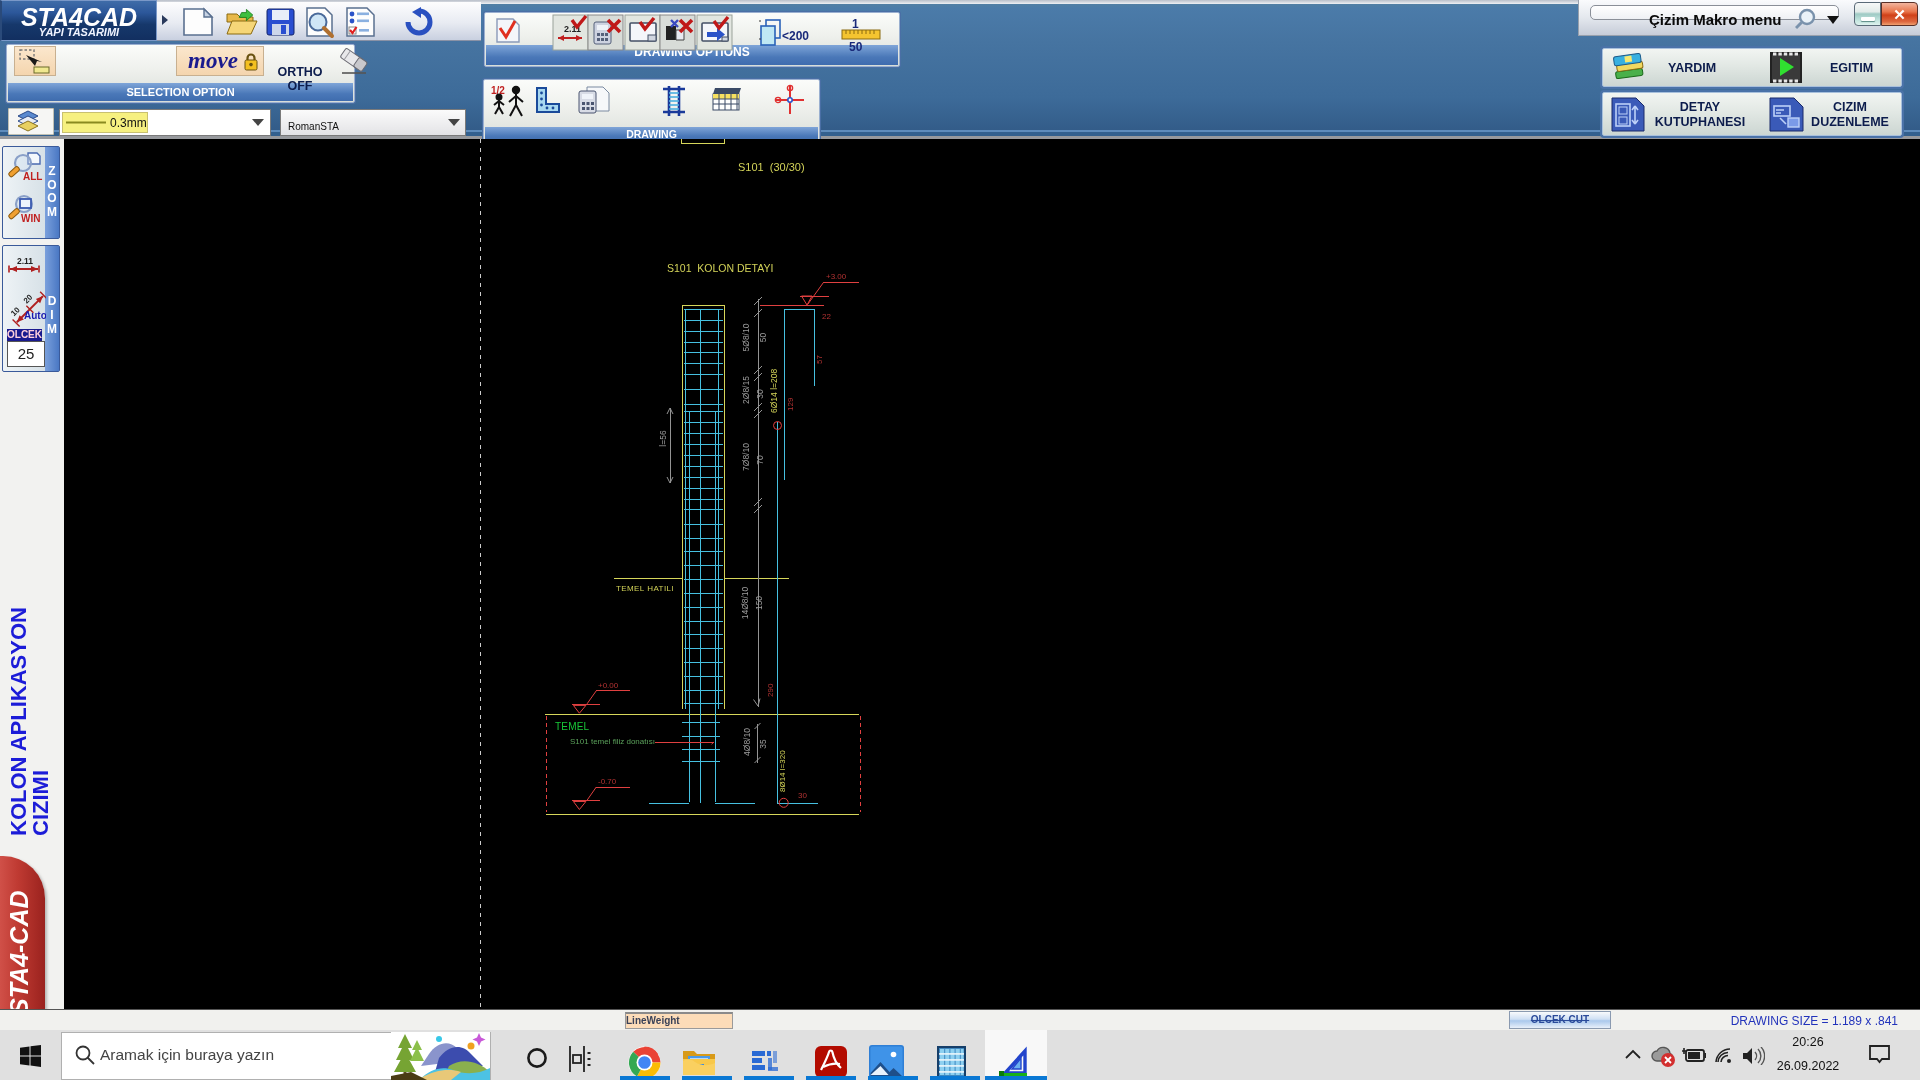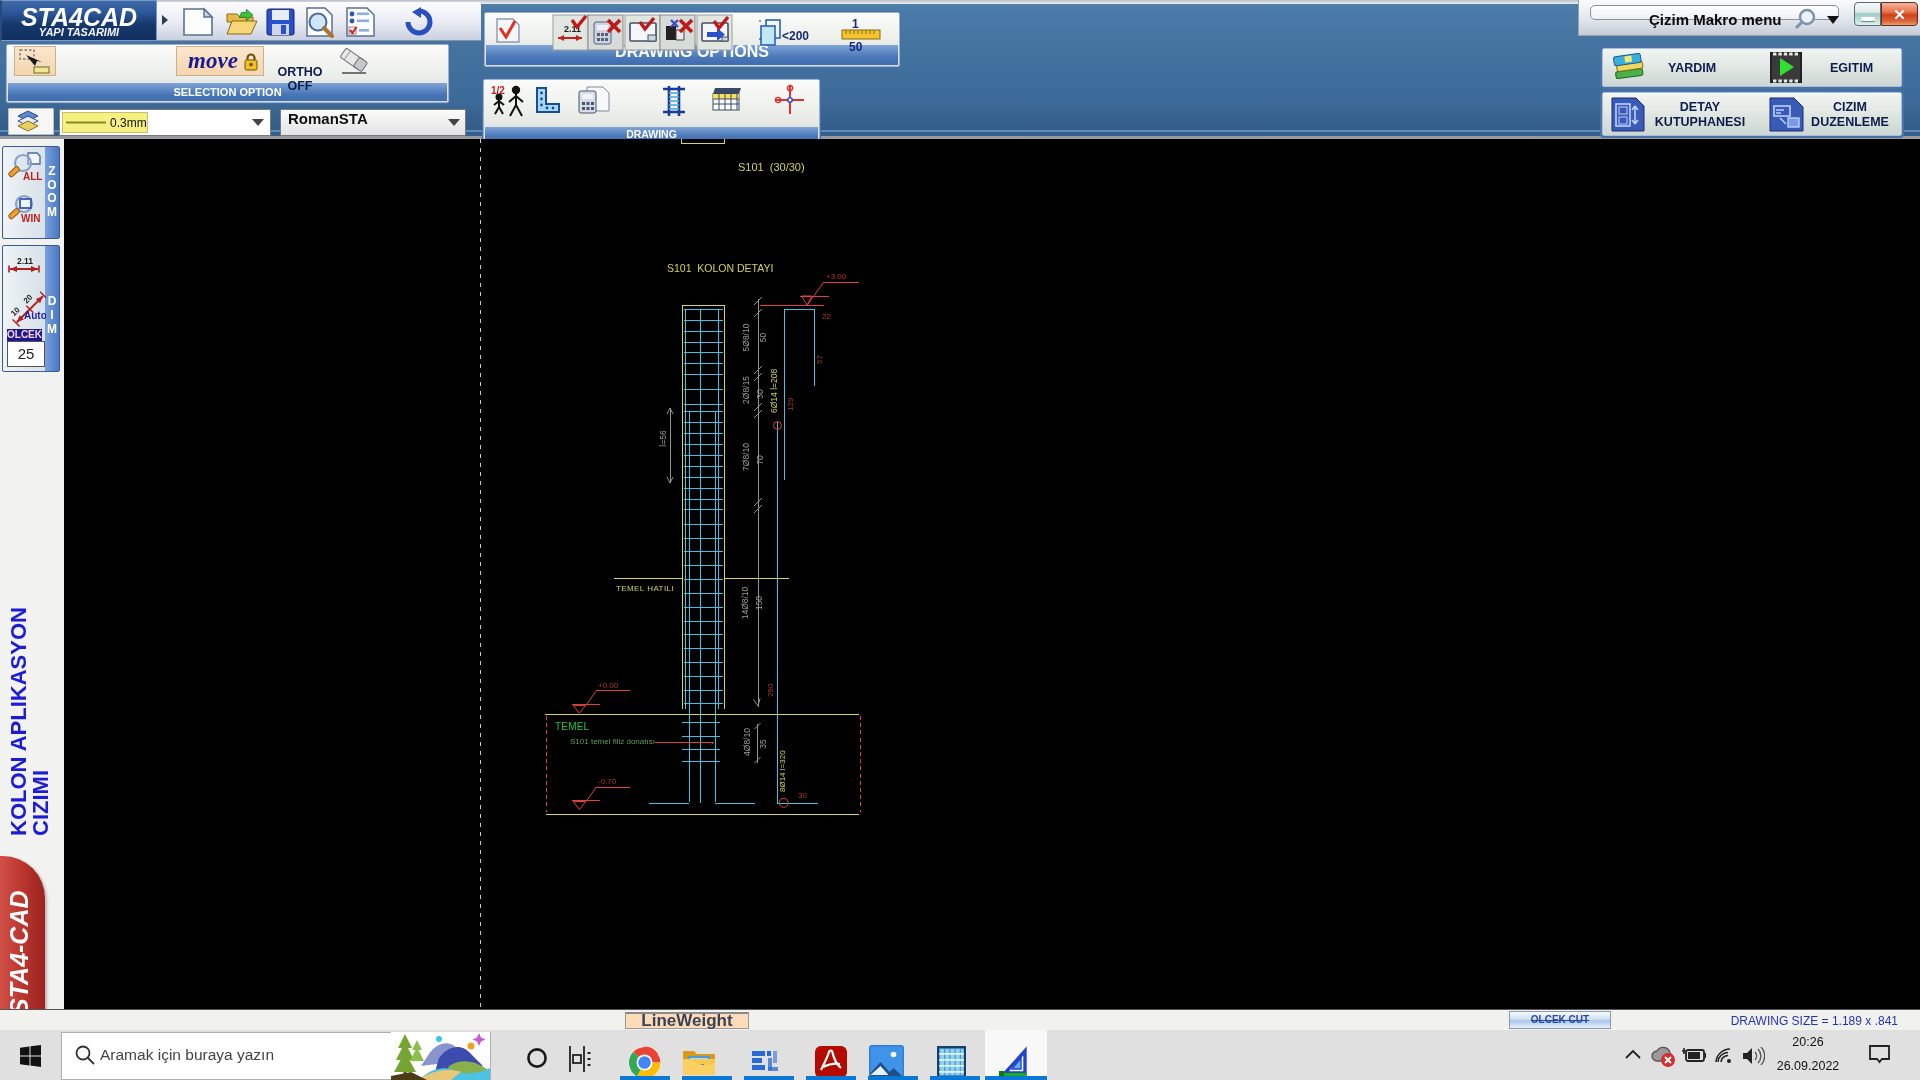--- a/index.html
+++ b/index.html
@@ -5,51 +5,51 @@
 html,body{width:1920px;height:1080px;overflow:hidden;font-family:"Liberation Sans",sans-serif;background:#000}
 .abs{position:absolute}
 #band{left:0;top:0;width:1920px;height:139px;background:linear-gradient(180deg,#56839f 0%,#4b7ba9 6%,#4674a1 30%,#3d6b99 70%,#305884 100%)}
 #topstrip{left:156px;top:0;width:1700px;height:4px;background:linear-gradient(180deg,#b9bfc9,#eef0f4)}
 #logo{left:0;top:0;width:157px;height:41px;background:linear-gradient(180deg,#3f6ca8 0%,#2c579a 30%,#16386b 60%,#122f60 100%);border:1px solid #7a98c8;border-left:2px solid #2a4a7a}
 #logo .t1{position:absolute;left:0;right:0;top:2px;text-align:center;font-size:25px;font-weight:bold;font-style:italic;color:#fff;letter-spacing:0px}
 #logo .t2{position:absolute;left:0;right:0;top:25px;text-align:center;font-size:11px;font-weight:bold;font-style:italic;color:#f0f4ff}
 #tb1{left:157px;top:2px;width:324px;height:39px;background:linear-gradient(180deg,#fdfdfe 0%,#e8ebf2 55%,#c9d0e0 100%);border-bottom:1px solid #8a92a6}
 .grp{background:linear-gradient(180deg,#fbfcfa 0%,#eef0ec 45%,#d8ddd8 100%);border:1px solid #9ab0d0;box-shadow:0 0 0 1px #4a6fa5;border-radius:2px}
 .glabel{position:absolute;left:1px;right:1px;bottom:1px;text-align:center;font-weight:bold;color:#fff;background:linear-gradient(180deg,#7fa5d8,#4a78b8 60%,#3f6cae);font-size:11px}
-#selgrp{left:6px;top:44px;width:443px;height:59px}
+#selgrp{left:6px;top:44px;width:349px;height:59px}
 #selgrp .glabel{height:18px;line-height:18px}
 #doggrp{left:484px;top:12px;width:416px;height:55px}
-#doggrp .glabel{height:20px;line-height:14px;font-size:16px}
+#doggrp .glabel{height:20px;line-height:14px;font-size:12px}
 #dggrp{left:483px;top:79px;width:337px;height:65px}
 #dggrp .glabel{height:15px;line-height:15px;font-size:10.5px}
 .peach{background:linear-gradient(180deg,#fbe7cd,#f4d5ae);border:1px solid #c8b090}
 #movebtn{left:176px;top:46px;width:88px;height:30px;text-align:center}
 #movebtn span{font-family:"Liberation Serif",serif;font-style:italic;font-weight:bold;font-size:23px;color:#1a1a8e;line-height:27px;margin-right:14px}
 #ortho{left:266px;top:46px;width:68px;height:30px;text-align:center;font-size:12.5px;font-weight:bold;color:#0c1c4c;line-height:13.5px;padding-top:20px}
 #ddrop{left:59px;top:109px;width:212px;height:27px;background:#fff;border:1px solid #7a7a7a}
 #fdrop{left:280px;top:109px;width:186px;height:27px;background:linear-gradient(180deg,#fbfbfb,#e3e3e6);border:1px solid #7a7a7a}
-#fdrop span{position:absolute;left:7px;top:0;font-size:15px;font-weight:bold;color:#111}
+#fdrop span{position:absolute;left:7px;top:11px;font-size:10px;font-weight:normal;color:#111}
 .chev{position:absolute;width:0;height:0;border-left:6px solid transparent;border-right:6px solid transparent;border-top:7px solid #444}
 #silver{left:1578px;top:0;width:342px;height:36px;background:linear-gradient(180deg,#fafbfd 0%,#e4e8ee 50%,#c6ccd8 100%);border-bottom:1px solid #98a0ac;border-left:1px solid #98a0ac}
 #srch{left:1590px;top:5px;width:249px;height:15px;background:linear-gradient(180deg,#fff,#eef0f4);border:1px solid #8a8f98;border-radius:5px}
 #srch span{position:absolute;left:58px;top:5px;font-size:15px;font-weight:bold;color:#0a0a0a}
 #btnmin{left:1854px;top:2px;width:27px;height:24px;background:linear-gradient(180deg,#f6f8f8 0%,#e2ebe9 40%,#9ecac4 50%,#c2e4de 78%,#def2ee 100%);border:1px solid #5a6a78;border-radius:4px 0 0 4px}
 #btnmin div{position:absolute;left:6px;top:14px;width:14px;height:4px;background:#fff;border-radius:1px;box-shadow:0 1px 1px #5a8a84}
 #btnclose{left:1881px;top:2px;width:37px;height:24px;background:linear-gradient(180deg,#f2b49e 0%,#e8744a 40%,#d04018 55%,#dd6840 85%,#f0a070 100%);border:1px solid #5a3028;border-radius:0 4px 4px 0;color:#fff;font-weight:bold;font-size:15px;text-align:center;line-height:23px}
 .grpR{background:linear-gradient(180deg,#f2f5f2 0%,#e2e8e4 45%,#ccd6d2 100%);border:1px solid #a8c0dc;box-shadow:0 0 0 2px #4a72a8;border-radius:2px}
 #g1{left:1602px;top:48px;width:300px;height:39px}
 #g2{left:1602px;top:92px;width:300px;height:44px}
 .navy{color:#0c1c4c;font-weight:bold;font-size:12.5px}
 #sidebar{left:0;top:139px;width:64px;height:891px;background:#f2f2f0}
 .lpanel{background:linear-gradient(90deg,#eef3f6,#cfdbe2);border:1px solid #3a5a9a;border-radius:2px}
 .lbar{position:absolute;right:0;top:0;bottom:0;width:14px;background:linear-gradient(90deg,#7aa0dc,#4a78c4);color:#fff;font-weight:bold;font-size:12px;text-align:center}
 #redtab{left:0;top:856px;width:45px;height:174px;background:linear-gradient(90deg,#d05048 0%,#bf3a32 40%,#9a221e 100%);border-radius:0 42px 0 0;box-shadow:2px 2px 3px rgba(0,0,0,.25)}
 #canvas{left:64px;top:139px;width:1856px;height:870px;background:#000}
 #status{left:0;top:1009px;width:1920px;height:21px;background:#f1f1ee;border-top:1px solid #555}
-#lw{left:625px;top:1012px;width:124px;height:17px;background:#fcdcb8;border:1px solid #9a9a9a;border-top:2px solid #8a8a8a;text-align:center;font-size:17px;font-weight:bold;color:#3a4258;line-height:14px}
+#lw{left:625px;top:1012px;width:108px;height:17px;background:#fcdcb8;border:1px solid #9a9a9a;border-top:2px solid #8a8a8a;text-align:left;font-size:10px;font-weight:bold;color:#3a4258;line-height:14px}
 #sc{left:1509px;top:1011px;width:102px;height:18px;background:linear-gradient(180deg,#f8fafc,#cfe0f4 45%,#aac8ec 55%,#e8f0fa);border:1px solid #8a9ab0;text-align:center;font-size:10px;font-weight:bold;color:#2a4a9a;line-height:16px;text-decoration:line-through}
 #dsize{left:1620px;top:1014px;width:278px;text-align:right;font-size:12px;font-weight:normal;color:#2233bb}
 #taskbar{left:0;top:1030px;width:1920px;height:50px;background:#e0e0e0}
 #sbox{left:61px;top:1032px;width:430px;height:48px;background:#fff;border:1px solid #b0b0b0}
 #sbox span{position:absolute;left:38px;top:13px;font-size:15.5px;color:#444}
 #apptile{left:985px;top:1030px;width:62px;height:50px;background:#f8f8f8}
 .ul{position:absolute;top:1076px;height:4px;background:#0a78d4}
 #traytime{left:1770px;top:1035px;width:76px;text-align:center;font-size:12.5px;color:#111}
 #traydate{left:1762px;top:1059px;width:92px;text-align:center;font-size:12.5px;color:#111}
 svg text{font-family:"Liberation Sans",sans-serif}

